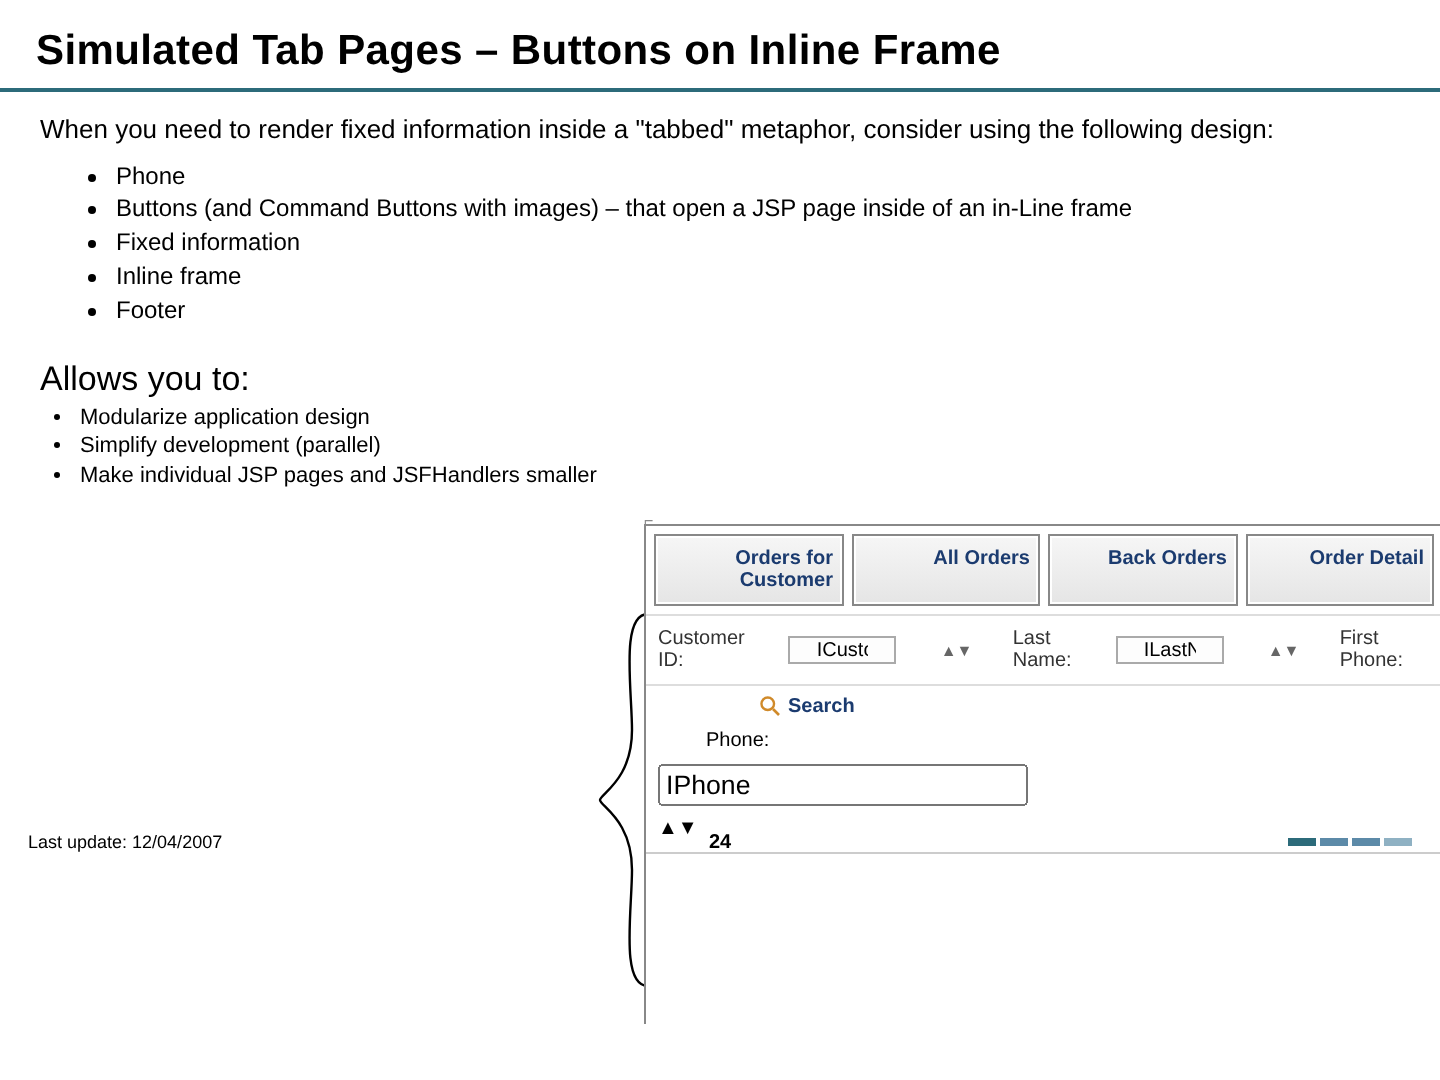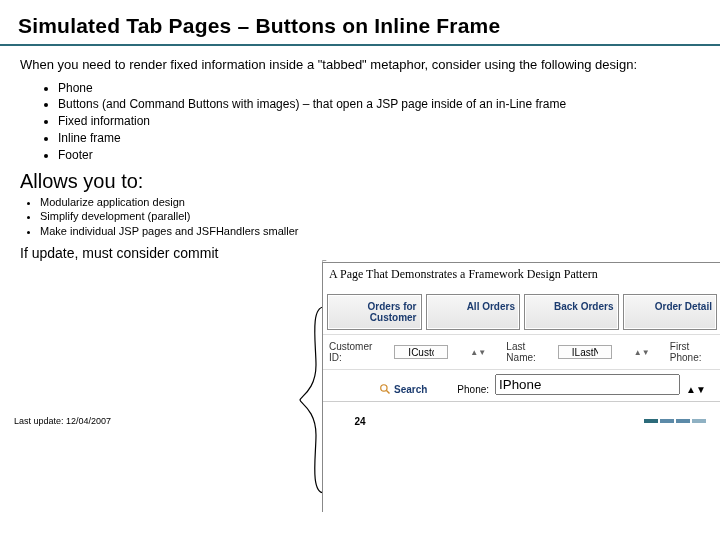--- a/index.html
+++ b/index.html
@@ -40,22 +40,22 @@
     margin: 2px 0 4px 40px;
     padding: 0;
     font-size: 12px;
     line-height: 1.4;
   }
   ul.bullets li {
     margin: 0;
     padding: 0;
   }
   .sub-head {
-    font-size: 20px;
-    margin: 6px 0 0 2px;
+    font-size: 17px;
+    margin: 16px 0 0 2px;
   }
   ul.small {
     margin: 2px 0 4px 22px;
     padding: 0;
     font-size: 11px;
     line-height: 1.35;
   }
   .commit-note {
     font-size: 14px;
     margin: 6px 0 6px 2px;
@@ -119,24 +119,25 @@
     padding: 0 13px;
     box-sizing: border-box;
   }
   .info-bar .spin {
     width: 14px;
     font-size: 8px;
     color: #666;
   }
   .info-bar2 {
     display: flex;
-    align-items: flex-end;
+    align-items: flex-start;
     gap: 6px;
     padding: 4px 6px 6px 6px;
     font-size: 10px;
+    flex-direction: column;
   }
   .search-chip {
     display: inline-flex;
     align-items: center;
     gap: 3px;
     font-size: 10px;
     font-weight: bold;
     color: #1b3b6f;
     padding-left: 50px;
   }
@@ -220,30 +221,28 @@
     <li>Footer</li>
   </ul>
 
   <div class="sub-head">Allows you to:</div>
   <ul class="small">
     <li>Modularize application design</li>
     <li>Simplify development (parallel)</li>
     <li>Make individual JSP pages and JSFHandlers smaller</li>
   </ul>
 
-  <div class="commit-note">If update, must consider commit</div>
 
   <svg class="brace" viewBox="0 0 30 190" preserveAspectRatio="none">
     <path d="M28 2 C14 2 20 40 20 60 C20 85 4 92 4 95 C4 98 20 105 20 130 C20 150 14 188 28 188" fill="none" stroke="#000" stroke-width="1.2"></path>
   </svg>
 
   <div class="tiny-mark">⌐</div>
   <div class="mock-wrap">
     <div class="mock">
-      <div class="mock-title">A Page That Demonstrates a Framework Design Pattern</div>
 
       <div class="tabs-row">
         <div class="tab-btn">Orders for Customer</div>
         <div class="tab-btn">All Orders</div>
         <div class="tab-btn">Back Orders</div>
         <div class="tab-btn">Order Detail</div>
       </div>
 
       <div class="info-bar">
         <span class="lbl">Customer ID:</span>

